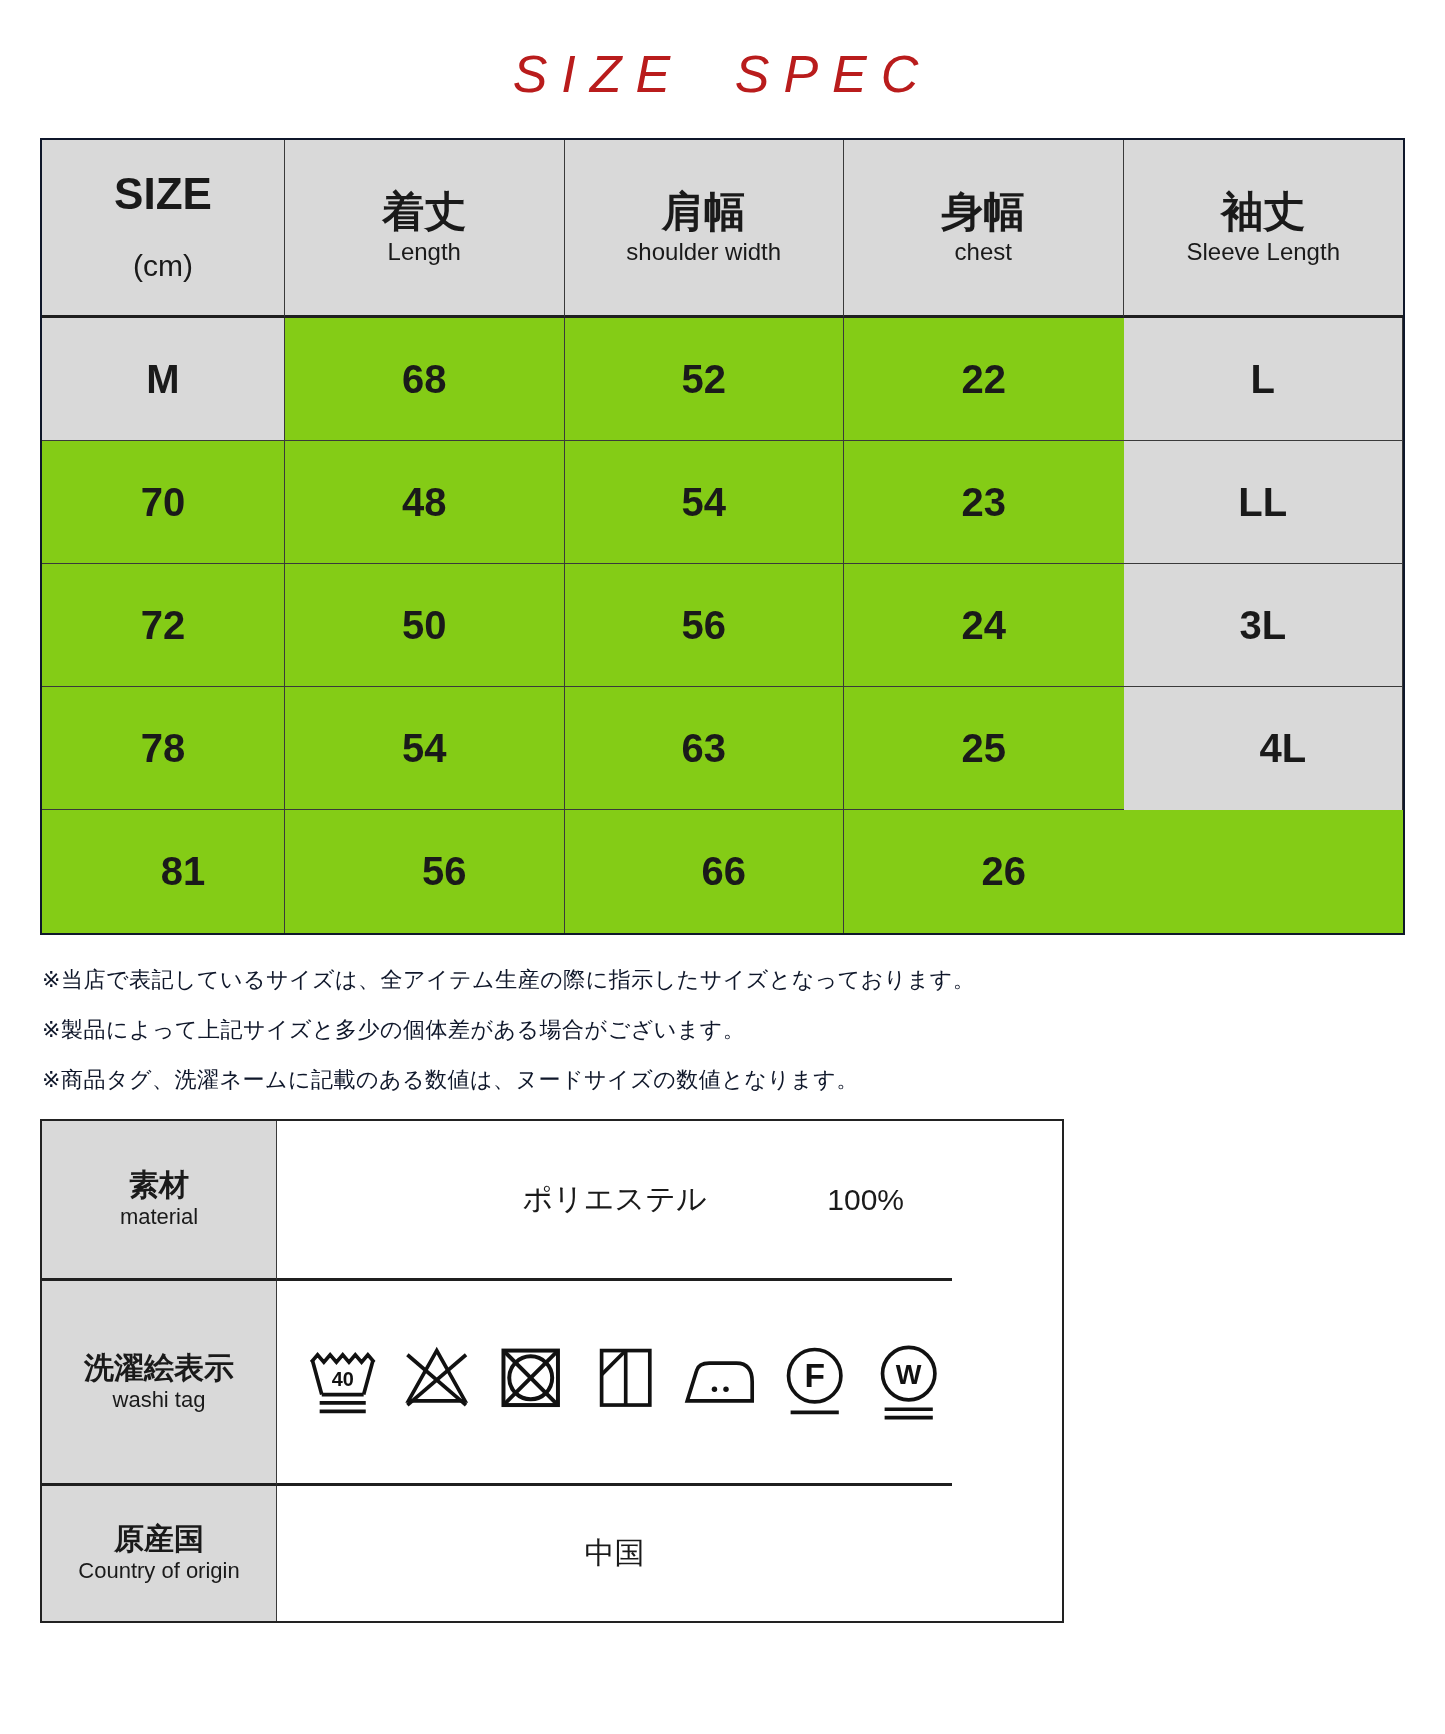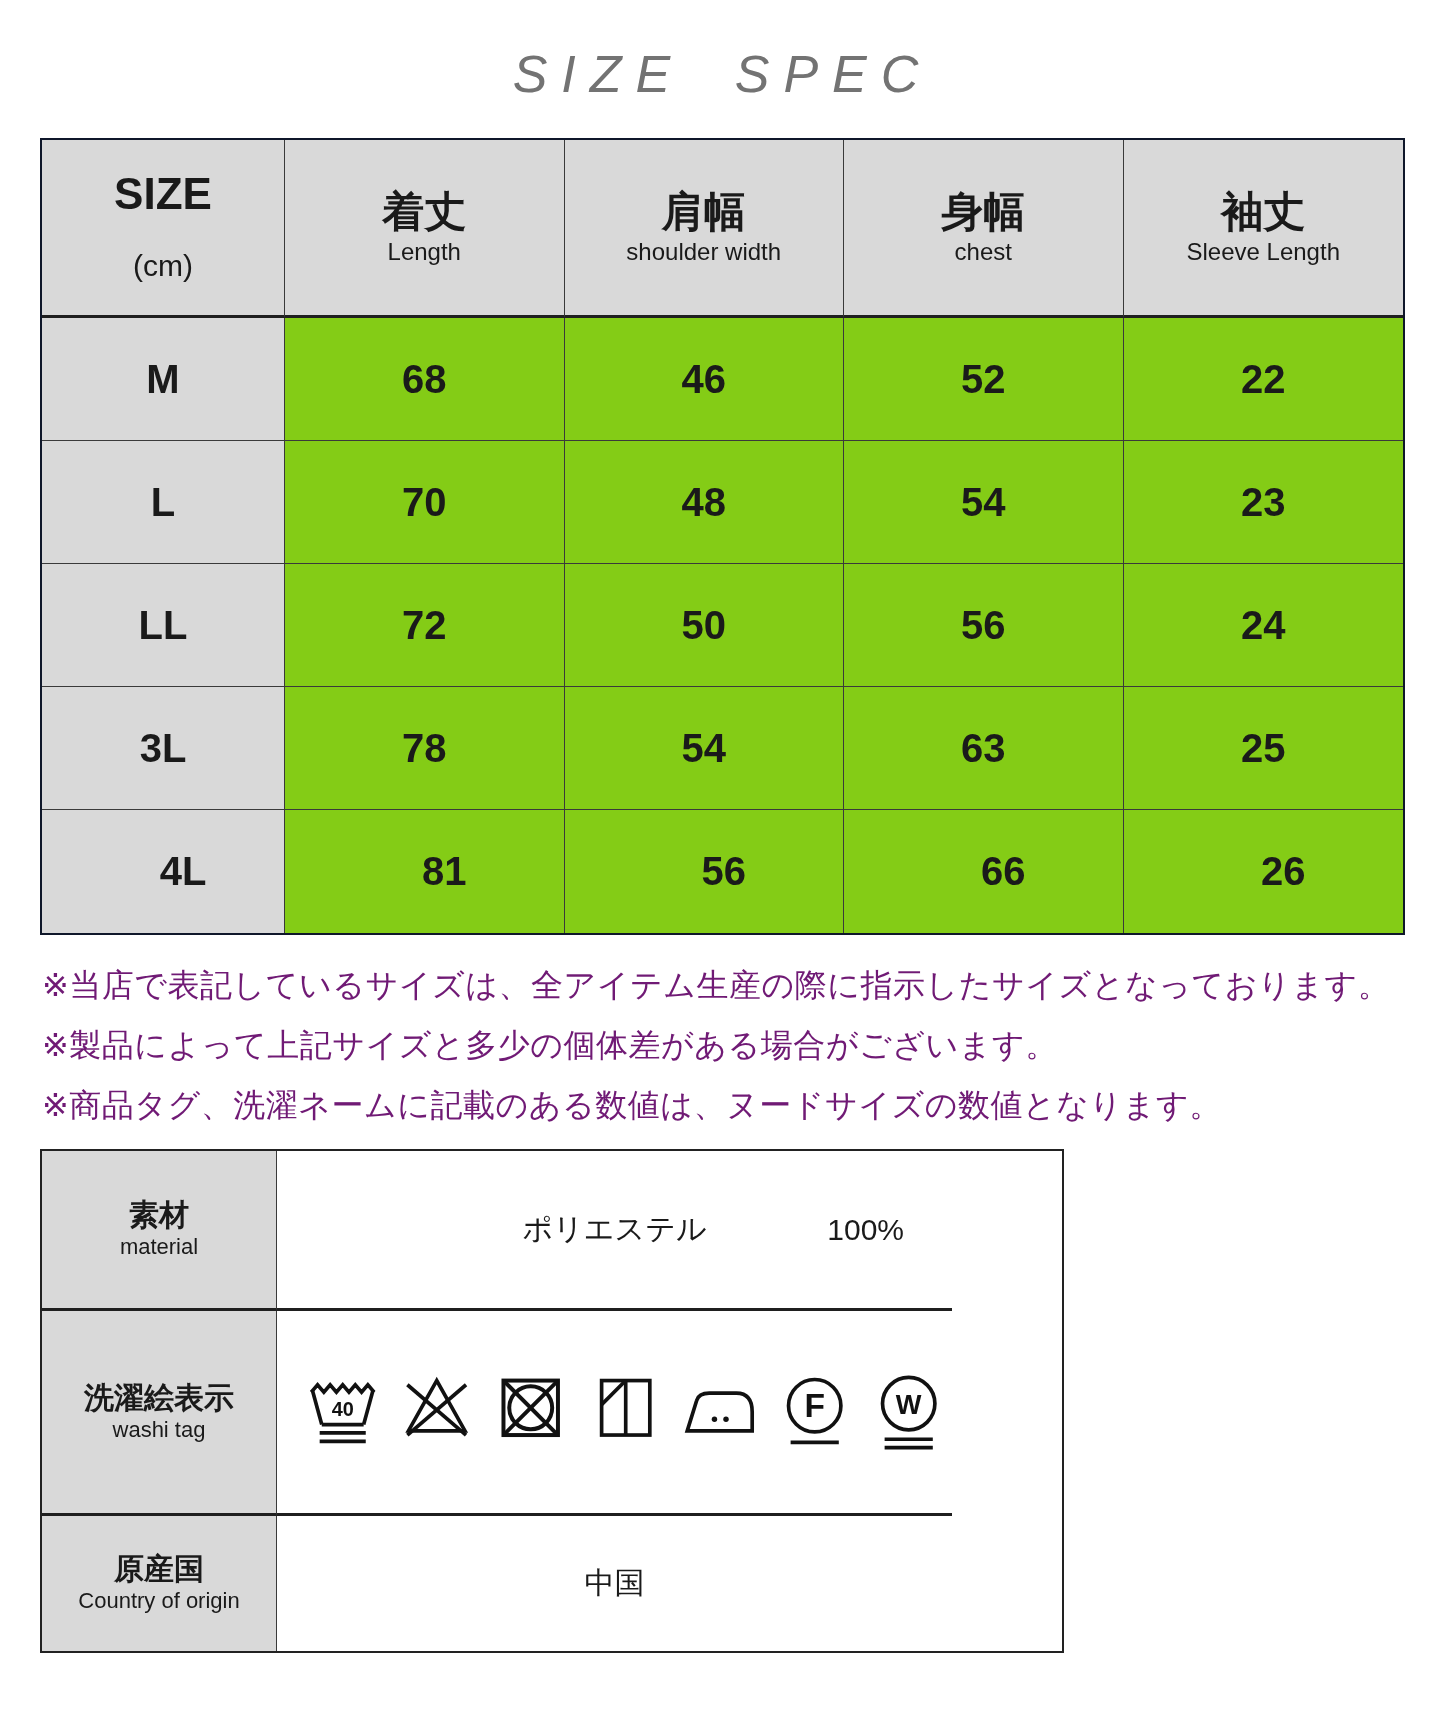--- a/index.html
+++ b/index.html
@@ -15,21 +15,21 @@
 
   
   .title {
     margin-top: 44px;
     text-align: center;
     font-size: 52px;
     font-style: italic;
     font-weight: 400;
     letter-spacing: 14px;
     word-spacing: 22px;
-    color: #737373;
+    color: #b91c1c;
   }
 
   
   .size-table {
     margin: 34px 40px 0 40px;
     width: 1365px;
     display: grid;
     grid-template-columns: 243px 1fr 1fr 1fr 1fr;
     grid-template-rows: 178px repeat(5, 123px);
     border: 2px solid #0f172a;
@@ -56,24 +56,24 @@
   .st-rowlabel {
     background: #d9d9d9;
     font-size: 40px;
     font-weight: 700;
   }
   .st-value { font-size: 40px; font-weight: 700; }
 
   
   .notes { margin: 34px 40px 0 42px; }
   .note-line {
-    font-size: 32px;
+    font-size: 22px;
     line-height: 1.0;
     margin-bottom: 28px;
-    color: #701a75;
+    color: #0f172a;
     letter-spacing: 0.5px;
   }
 
   
   .info-table {
     margin: 18px 0 0 40px;
     width: 1024px;
     display: grid;
     grid-template-columns: 235px 675px;
     grid-template-rows: 160px 205px 135px;
@@ -136,21 +136,20 @@
       <div class="head-jp">身幅</div>
       <div class="head-en">chest</div>
     </div>
     <div class="st-cell st-head last-col">
       <div class="head-jp">袖丈</div>
       <div class="head-en">Sleeve Length</div>
     </div>
 
     <div class="st-cell st-rowlabel">M</div>
     <div class="st-cell st-value">68</div>
-    <div class="st-cell st-value">46</div>
     <div class="st-cell st-value">52</div>
     <div class="st-cell st-value last-col">22</div>
 
     <div class="st-cell st-rowlabel">L</div>
     <div class="st-cell st-value">70</div>
     <div class="st-cell st-value">48</div>
     <div class="st-cell st-value">54</div>
     <div class="st-cell st-value last-col">23</div>
 
     <div class="st-cell st-rowlabel">LL</div>

